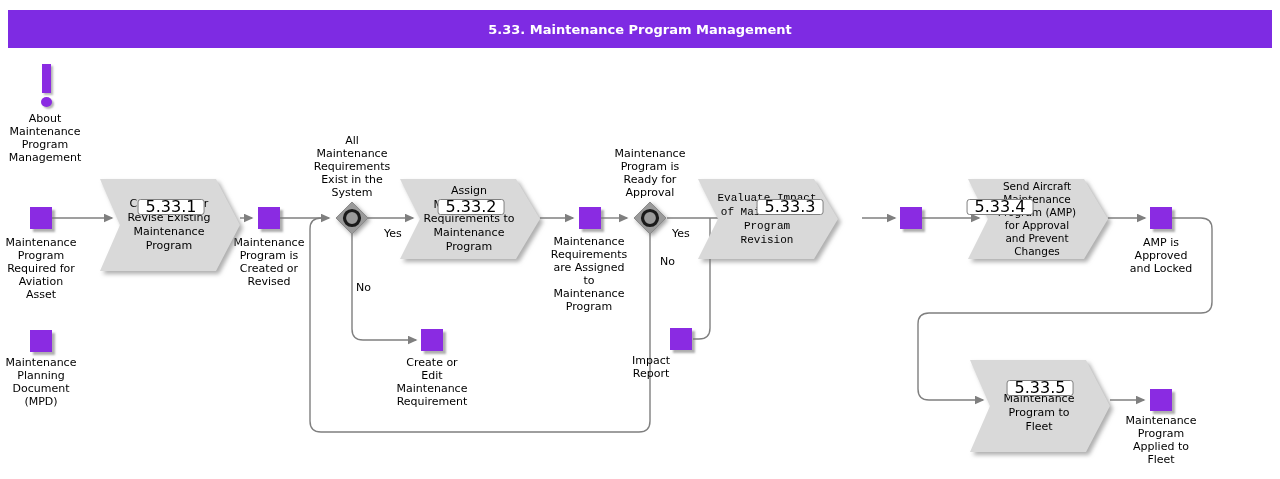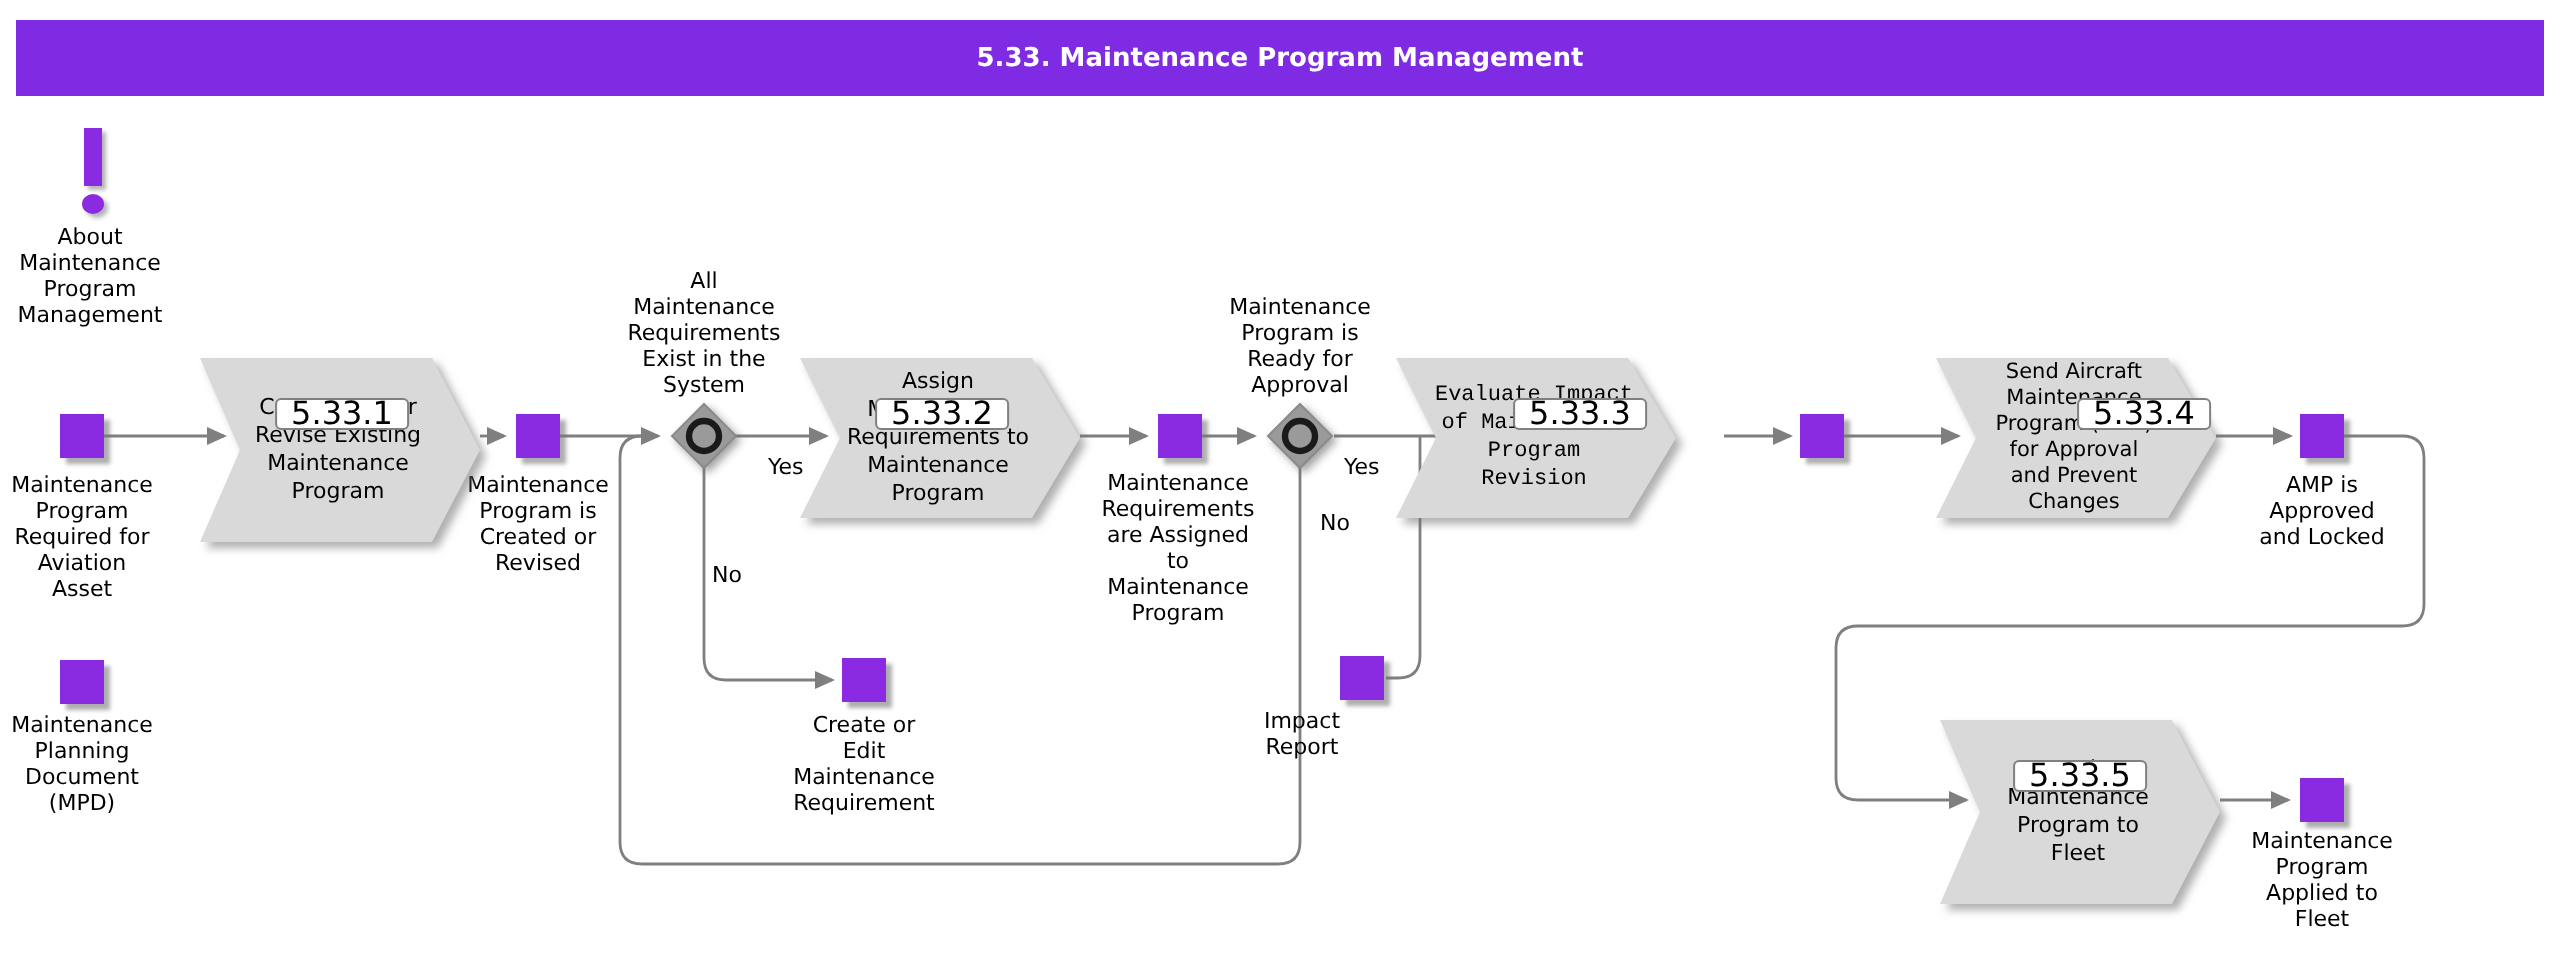--- a/index.html
+++ b/index.html
@@ -173,21 +173,21 @@
   <div class="numbox" style="left:790px;top:163px;">5.33.3</div>
 
   <div class="chev-wrap" style="left:968px;top:179px;width:140px;height:80px;">
     <div class="chev" style="background:#D9D9D9;font-size:10.5px;line-height:13px;">Send Aircraft
 Maintenance
 Program (AMP)
 for Approval
 and Prevent
 Changes</div>
   </div>
-  <div class="numbox" style="left:1072px;top:163px;">5.33.4</div>
+  <div class="numbox" style="left:1000px;top:163px;">5.33.4</div>
 
   <div class="chev-wrap" style="left:970px;top:360px;width:140px;height:92px;">
     <div class="chev" style="background:#D9D9D9;">Apply
 Maintenance
 Program to
 Fleet</div>
   </div>
   <div class="numbox" style="left:1040px;top:344px;">5.33.5</div>
 
   <div class="lbl" style="left:297px;top:134px;width:110px;">All

